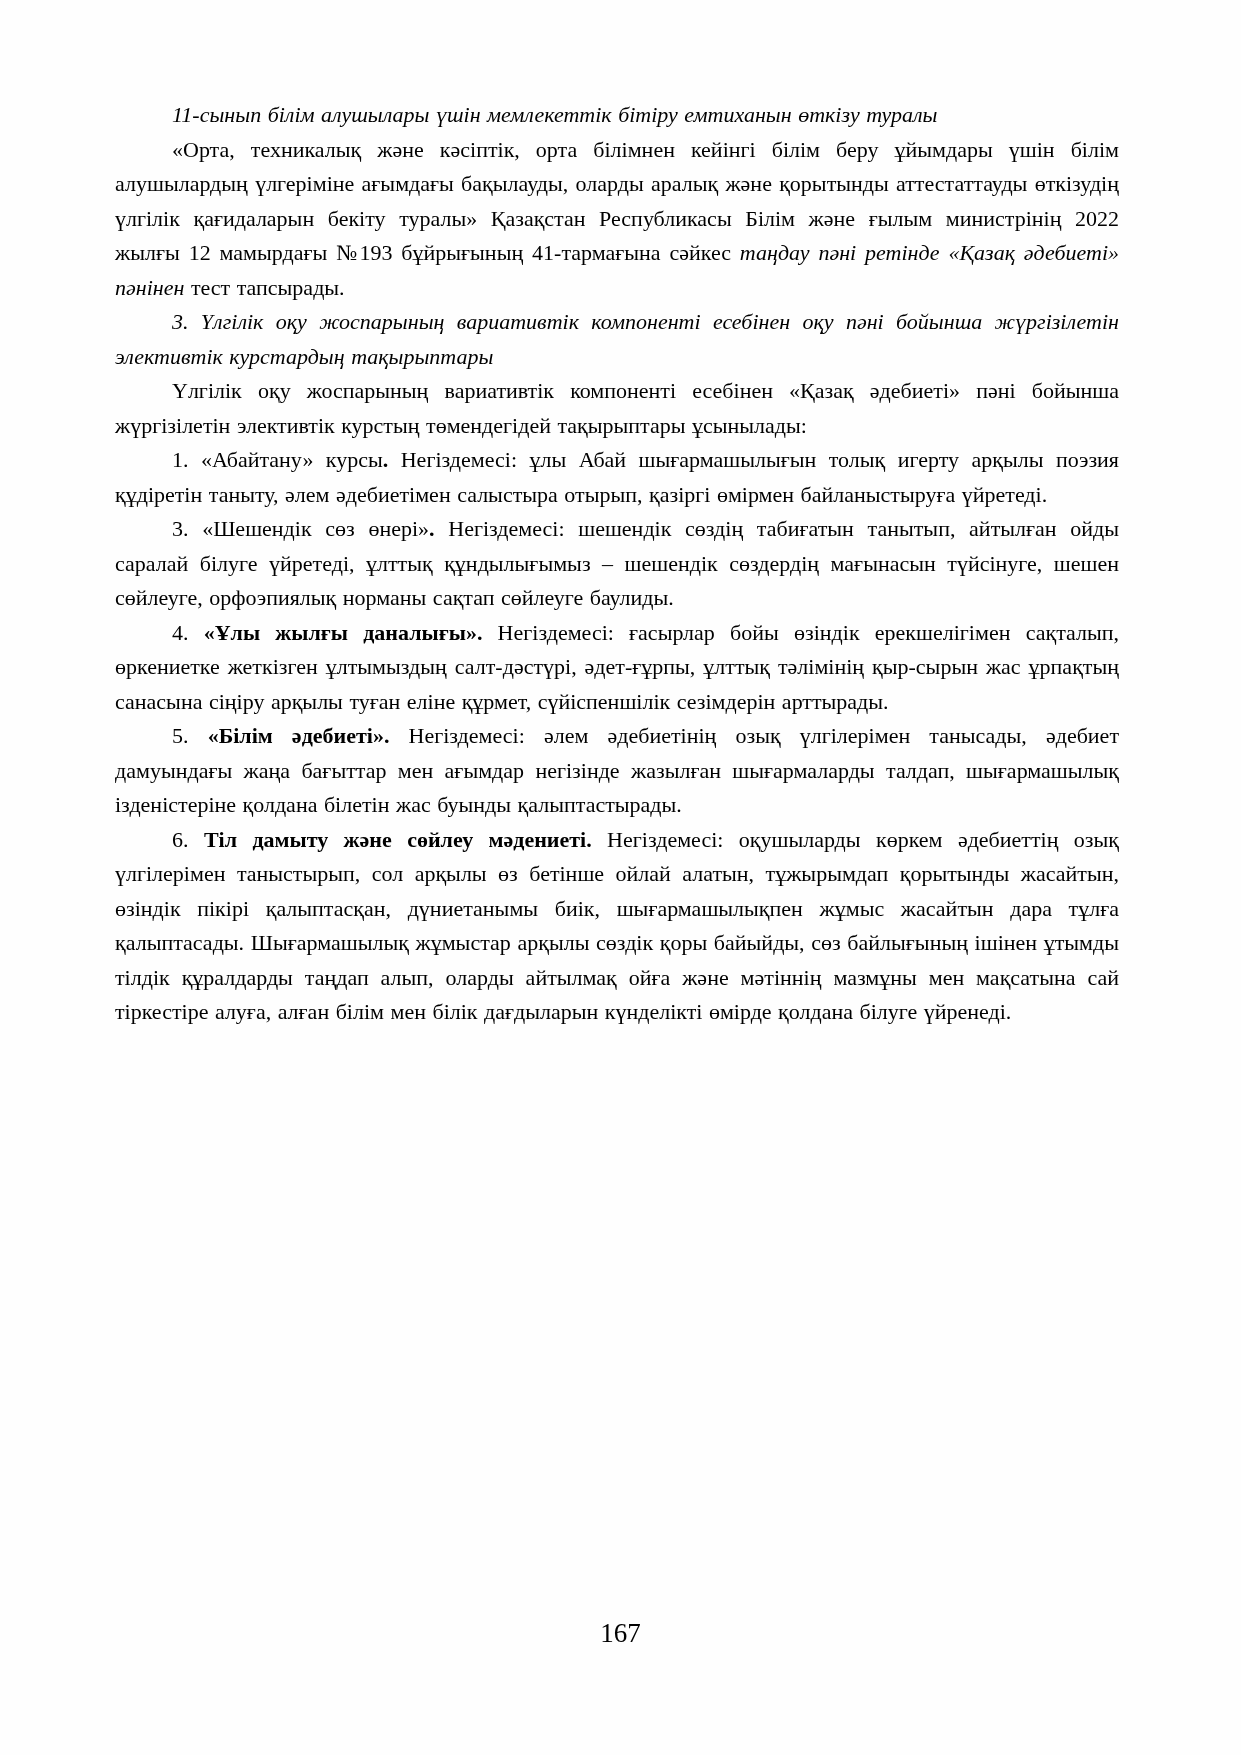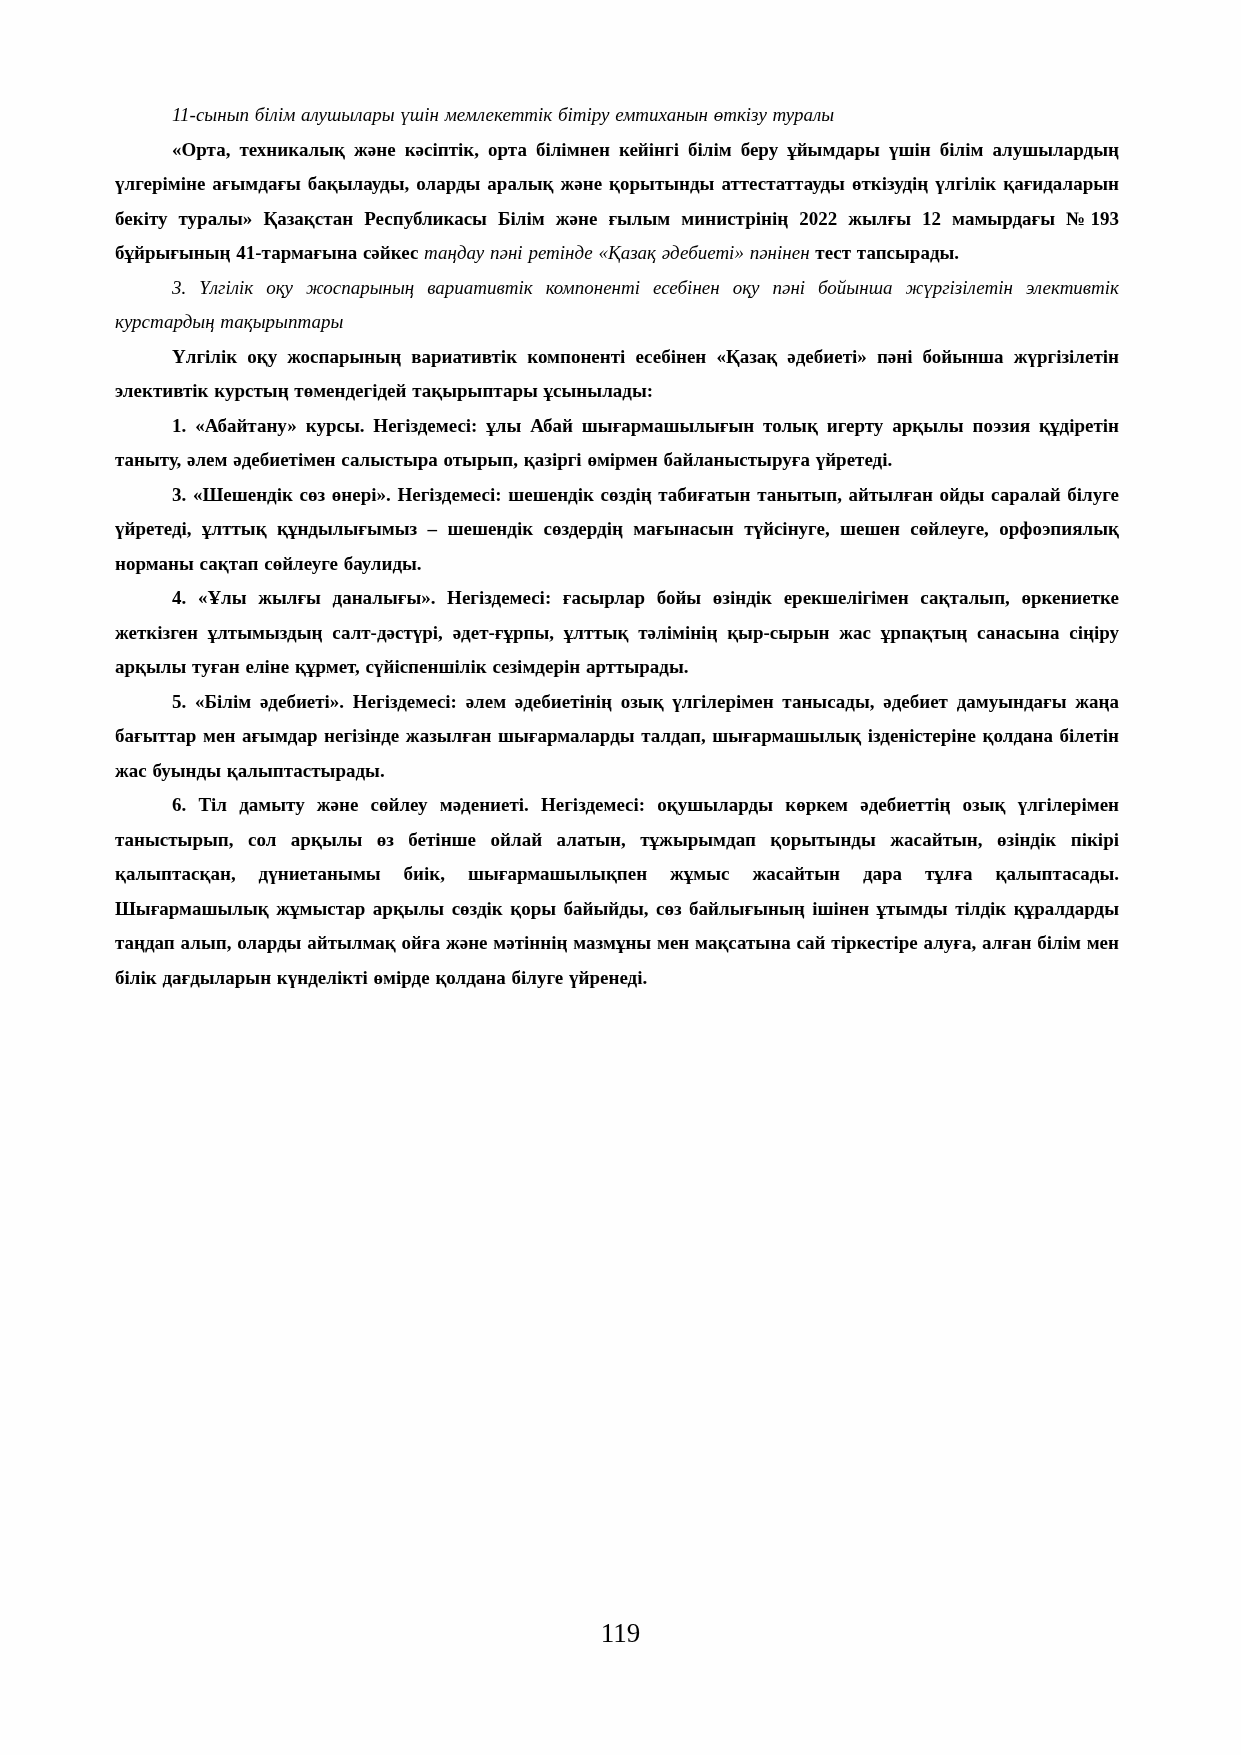--- a/index.html
+++ b/index.html
@@ -24,25 +24,25 @@
     position: absolute;
     left: 115px;
     top: 98px;
     width: 1004px;
   }
   p.para {
     margin: 0;
     padding: 0;
     text-align: justify;
     text-indent: 57px;
-    font-size: 19px;
+    font-size: 22px;
     line-height: 34.5px;
     word-spacing: 1px;
   }
-  .run-normal { font-style: normal; font-weight: bold; }
+  .run-normal { font-style: normal; font-weight: normal; }
   .run-italic { font-style: italic; }
   .run-bold   { font-weight: bold; }
   .page-number {
     position: absolute;
     top: 1616px;
     left: 0;
     width: 1241px;
     text-align: center;
     font-size: 27px;
     line-height: 34px;
@@ -56,14 +56,14 @@
       <p class="para"><span class="run-italic">11-сынып білім алушылары үшін мемлекеттік бітіру емтиханын өткізу туралы</span></p>
       <p class="para"><span class="run-normal">«Орта, техникалық және кәсіптік, орта білімнен кейінгі білім беру ұйымдары үшін білім алушылардың үлгеріміне ағымдағы бақылауды, оларды аралық және қорытынды аттестаттауды өткізудің үлгілік қағидаларын бекіту туралы» Қазақстан Республикасы Білім және ғылым министрінің 2022 жылғы 12 мамырдағы №193 бұйрығының 41-тармағына сәйкес </span><span class="run-italic">таңдау пәні ретінде «Қазақ әдебиеті» пәнінен </span><span class="run-normal">тест тапсырады.</span></p>
       <p class="para"><span class="run-italic">3. Үлгілік оқу жоспарының вариативтік компоненті есебінен оқу пәні бойынша  жүргізілетін элективтік курстардың тақырыптары</span></p>
       <p class="para"><span class="run-normal">Үлгілік оқу жоспарының вариативтік компоненті есебінен «Қазақ әдебиеті» пәні бойынша жүргізілетін элективтік курстың төмендегідей тақырыптары ұсынылады:</span></p>
       <p class="para"><span class="run-normal">1. «Абайтану» курсы</span><span class="run-bold">.</span><span class="run-normal"> Негіздемесі: ұлы Абай шығармашылығын толық игерту арқылы поэзия құдіретін таныту, әлем әдебиетімен салыстыра отырып, қазіргі өмірмен байланыстыруға үйретеді.</span></p>
       <p class="para"><span class="run-normal">3. «Шешендік сөз өнері»</span><span class="run-bold">.</span><span class="run-normal"> Негіздемесі: шешендік сөздің табиғатын танытып, айтылған ойды саралай білуге үйретеді, ұлттық құндылығымыз – шешендік сөздердің мағынасын түйсінуге, шешен сөйлеуге, орфоэпиялық норманы сақтап сөйлеуге баулиды.</span></p>
       <p class="para"><span class="run-normal">4. </span><span class="run-bold">«Ұлы жылғы даналығы».</span><span class="run-normal"> Негіздемесі: ғасырлар бойы өзіндік ерекшелігімен сақталып, өркениетке жеткізген ұлтымыздың салт-дәстүрі, әдет-ғұрпы, ұлттық тәлімінің қыр-сырын жас ұрпақтың санасына сіңіру арқылы туған еліне  құрмет, сүйіспеншілік сезімдерін  арттырады.</span></p>
       <p class="para"><span class="run-normal">5. </span><span class="run-bold">«Білім әдебиеті».</span><span class="run-normal"> Негіздемесі: әлем әдебиетінің озық үлгілерімен танысады, әдебиет дамуындағы жаңа бағыттар мен ағымдар негізінде жазылған шығармаларды талдап, шығармашылық ізденістеріне қолдана білетін жас буынды қалыптастырады.</span></p>
       <p class="para"><span class="run-normal">6. </span><span class="run-bold">Тіл дамыту және сөйлеу мәдениеті.</span><span class="run-normal">  Негіздемесі: оқушыларды көркем әдебиеттің озық үлгілерімен таныстырып, сол арқылы өз бетінше  ойлай  алатын, тұжырымдап қорытынды жасайтын, өзіндік пікірі қалыптасқан, дүниетанымы биік, шығармашылықпен жұмыс жасайтын дара тұлға қалыптасады. Шығармашылық жұмыстар арқылы сөздік қоры байыйды, сөз байлығының ішінен ұтымды тілдік құралдарды таңдап алып, оларды айтылмақ ойға және мәтіннің мазмұны мен мақсатына сай тіркестіре алуға, алған білім мен білік дағдыларын күнделікті өмірде қолдана білуге үйренеді.</span></p>
     </section>
-  <footer class="page-number">119</footer>
+  <footer class="page-number">167</footer>
 </main>
 
 </body></html>

